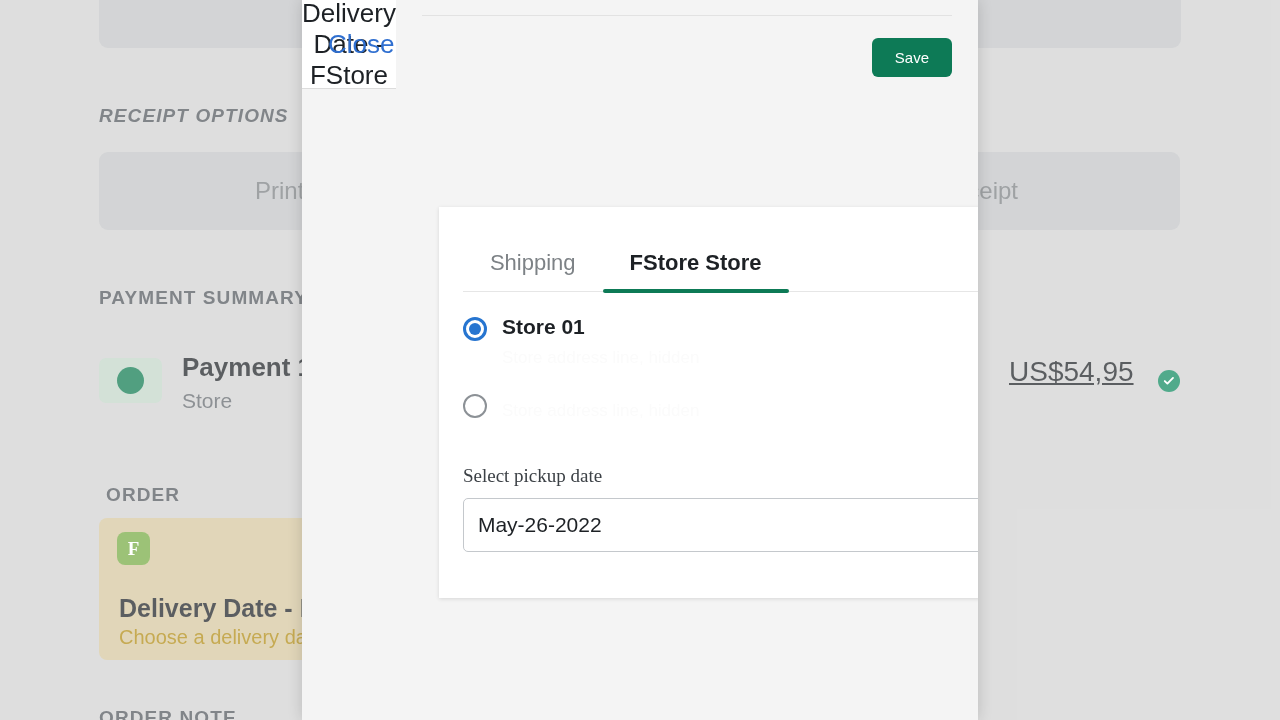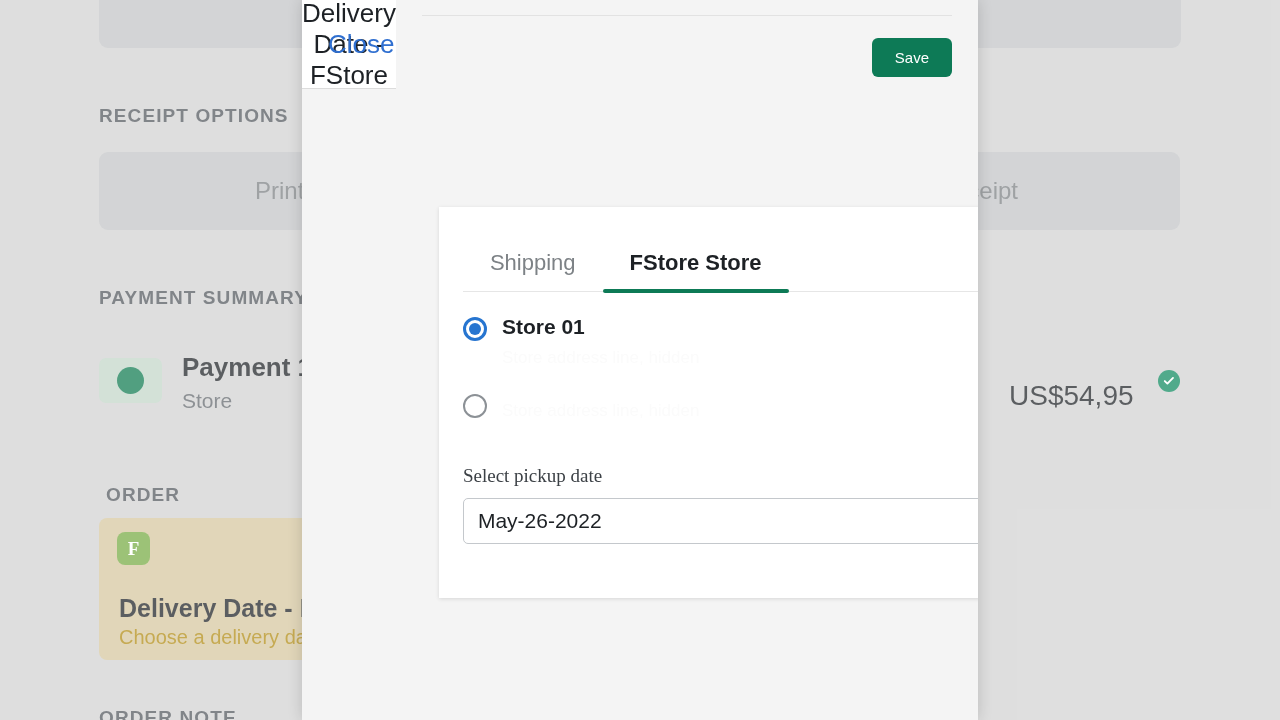--- a/index.html
+++ b/index.html
@@ -209,21 +209,21 @@
     background: #ffffff;
   }
   .store-text { display: flex; flex-direction: column; }
   .store-name { font-size: 21px; font-weight: bold; color: #1d2125; line-height: 1.15; }
   .store-addr { font-size: 17px; color: #fbfbfb; margin-top: 9px; line-height: 1.2; }
 
   #date-block { margin-top: 44px; }
   #date-label { font-size: 19px; color: #3c4146; margin-bottom: 11px; font-family: Liberation Serif, serif; }
   #date-field {
     position: relative;
-    height: 46px;
+    height: 54px;
     border: 1px solid #c4c8cc;
     border-radius: 5px;
     background: #ffffff;
     display: flex; align-items: center;
     padding: 0 14px;
   }
   #date-value {
     font-size: 21px; color: #1d2125;
     border: none; outline: none; background: transparent;
     width: 100%;
@@ -237,35 +237,35 @@
 </style>
 </head>
 <body>
 
 <div id="screen">
 
   <div id="bg">
 
     <div class="bg-toppill" style="left:99px; top:-22px; width:1082px; height:70px;"></div>
 
-    <div class="bg-section-title" style="left:99px; top:105px;">RECEIPT OPTIONS</div>
+    <div class="bg-section-title" style="left:99px; top:105px;font-style:italic;">RECEIPT OPTIONS</div>
 
     <div class="bg-pill" style="left:99px; top:152px; width:440px; height:78px;">Print receipt</div>
 
     <div class="bg-pill" style="left:740px; top:152px; width:440px; height:78px;">Gift receipt</div>
 
     <div class="bg-section-title" style="left:99px; top:287px;">PAYMENT SUMMARY</div>
 
     <div class="bg-payment-swatch" style="left:99px; top:358px;">
       <i></i>
     </div>
     <div class="bg-payment-title" style="left:182px; top:352px;">Payment 1</div>
     <div class="bg-payment-sub" style="left:182px; top:389px;">Store</div>
 
-    <div class="bg-amount" style="left:1009px; top:380px;">US$54,95</div>
+    <div class="bg-amount" style="left:1009px; top:356px;text-decoration:underline;">US$54,95</div>
     <div class="bg-check" style="left:1158px; top:370px;">
       <svg width="12" height="12" viewBox="0 0 12 12" aria-hidden="true">
         <path d="M1.8 6.1 L4.4 8.6 L10 2.9" fill="none" stroke="#ffffff" stroke-width="1.9" stroke-linecap="round" stroke-linejoin="round"></path>
       </svg>
     </div>
 
     <div class="bg-section-title" style="left:106px; top:484px;">ORDER</div>
 
     <div class="bg-app-card" style="left:99px; top:518px; width:440px; height:142px;"></div>
     <div class="bg-app-icon" style="left:117px; top:532px;">F</div>

